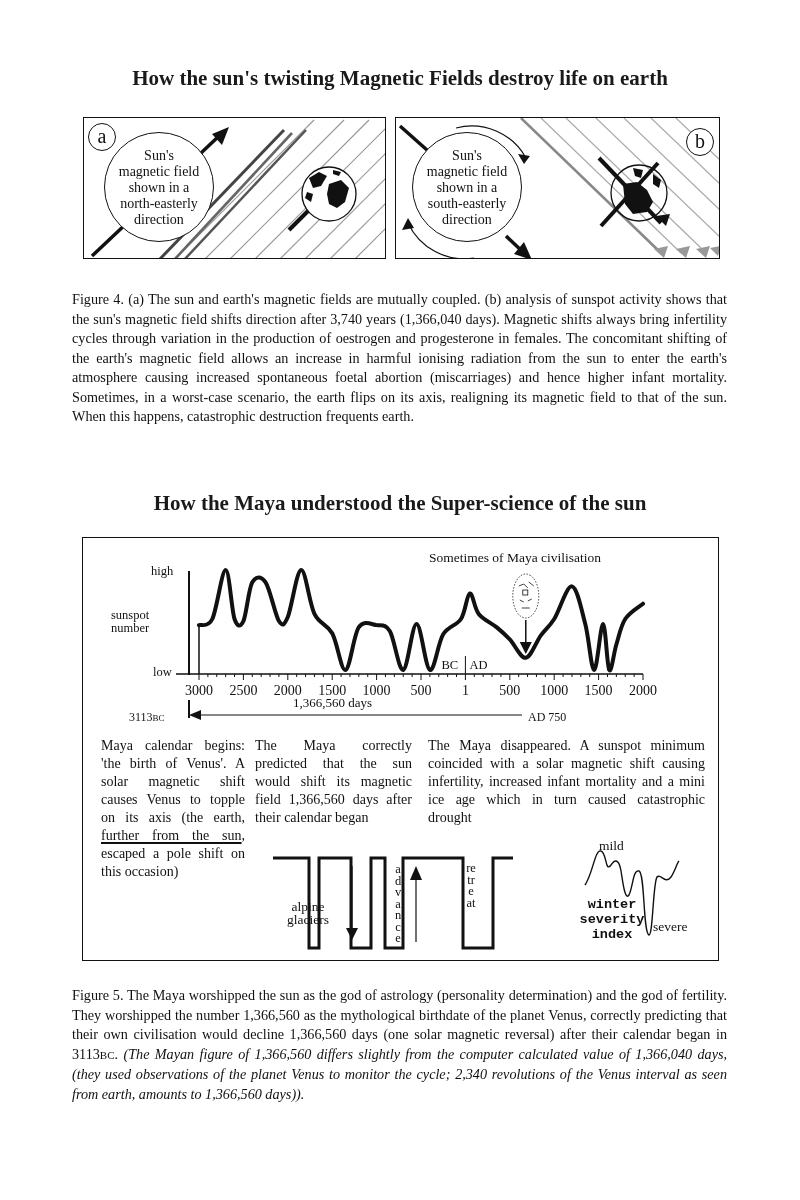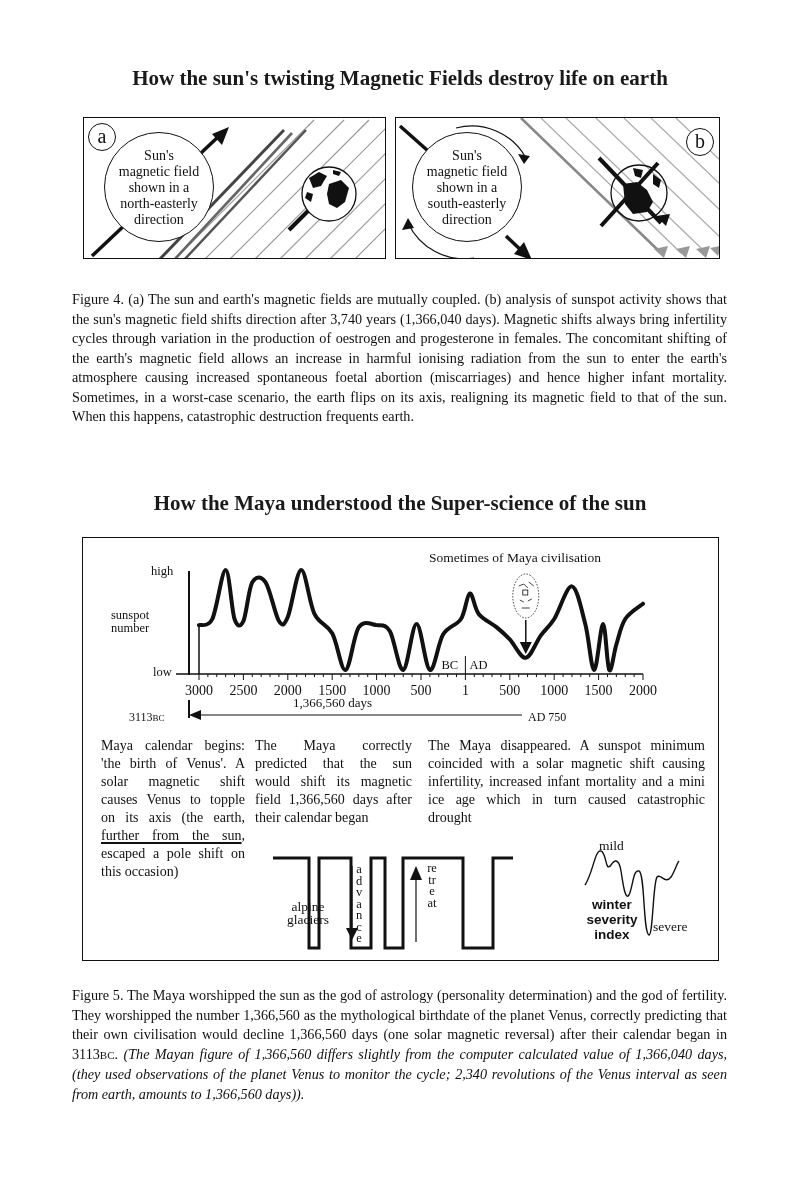--- a/index.html
+++ b/index.html
@@ -10,22 +10,22 @@
   .caption i { font-style: italic; }
   .sc { font-variant: small-caps; }
   .panel { border: 1.5px solid #111; box-sizing: border-box; background: #fff; overflow: hidden; }
   .bubble-text { font-family: "Liberation Serif", serif; font-size: 14px; line-height: 16px; text-align: center; position: absolute; }
   .circ-label { font-family: "Liberation Serif", serif; font-size: 20px; position: absolute; width: 26px; height: 26px; border: 1.3px solid #111; border-radius: 50%; text-align: center; line-height: 24px; background: #fff; }
   .fig5 { border: 1.3px solid #111; box-sizing: border-box; }
   .lbl { font-family: "Liberation Serif", serif; font-size: 12.5px; position: absolute; color: #111; white-space: nowrap; }
   .tick { font-family: "Liberation Serif", serif; font-size: 14px; position: absolute; color: #111; transform: translateX(-50%); white-space: nowrap; }
   .col { font-family: "Liberation Serif", serif; font-size: 14px; line-height: 18px; text-align: justify; text-align-last: left; position: absolute; color: #111; }
   .col u { text-decoration: underline; text-decoration-thickness: 2px; text-underline-offset: 2px; }
-  .vert { position: absolute; font-family: "Liberation Serif", serif; font-size: 12.5px; line-height: 11.5px; width: 10px; text-align: center; word-break: break-all; }
-  .bold-lbl { font-family: Liberation Sans, sans-serif; font-weight: bold; font-size: 13.5px; line-height: 15px; text-align: center; position: absolute; }
+  .vert { position: absolute; font-family: "Liberation Serif", serif; font-size: 12.5px; line-height: 11.5px; width: 10px; text-align: center; word-break: break-all; padding-left: 39px; }
+  .bold-lbl { font-family: Liberation Mono, monospace; font-weight: bold; font-size: 13.5px; line-height: 15px; text-align: center; position: absolute; }
 </style>
 </head>
 <body>
 
 <div class="abs h1" style="top:66px;">How the sun's twisting Magnetic Fields destroy life on earth</div>
 
 <div class="abs panel" style="left:83px;top:117px;width:303px;height:142px;">
   <svg width="303" height="142" style="position:absolute;left:0;top:0">
 
     <g stroke="#999" stroke-width="1.2">

